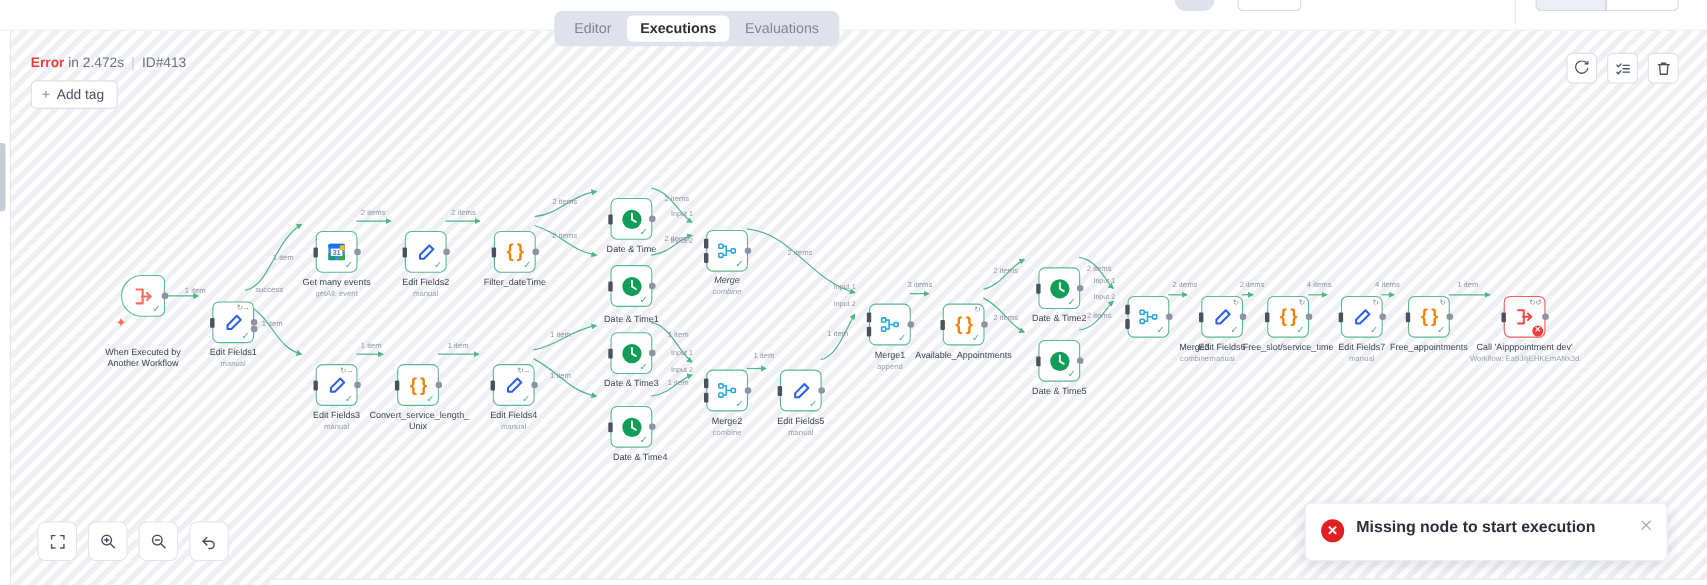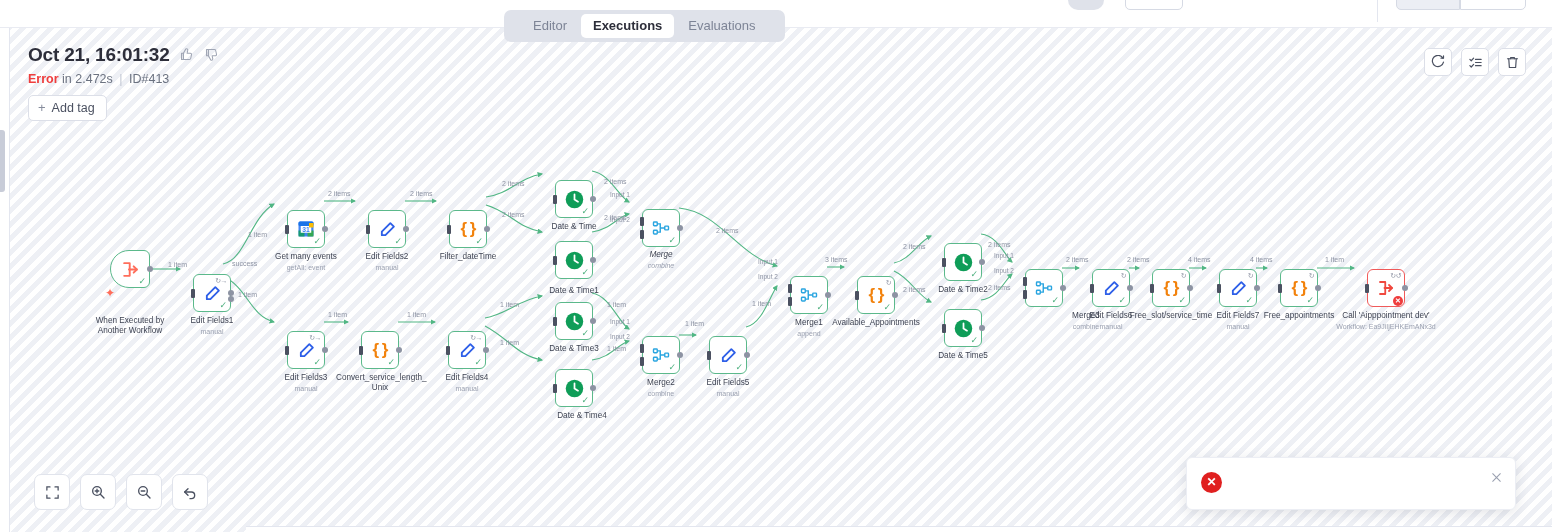--- a/index.html
+++ b/index.html
@@ -67,21 +67,21 @@
     position: absolute; top: -12px; height: 22px;
     border: 1px solid #d6dae4;
   }
 
   
   #tabbar {
     position: absolute; left: 504px; top: 10px;
     display: flex; align-items: center; gap: 2px;
     background: #dfe2ea;
     border-radius: 7px;
-    padding: 4px 17px;
+    padding: 4px 6px;
     z-index: 20;
   }
   .tab {
     font-size: 13px;
     color: #7d8496;
     padding: 4px 12px;
     border-radius: 5px;
     cursor: pointer;
     white-space: nowrap;
     line-height: 16px;
@@ -792,35 +792,20 @@
     <div class="ctrl-btn">
       <svg width="16" height="16" viewBox="0 0 24 24" fill="none" stroke="currentColor" stroke-width="2" stroke-linecap="round" stroke-linejoin="round">
         <path d="M9 7 L4 12 l5 5"></path>
           <path d="M4 12 h10 a5 5 0 0 1 0 10 h-2"></path>
       </svg>
     </div>
   </div>
 </div>
 
 <div id="exec-header">
-  <div id="exec-title-row">
-    <span id="exec-title">Oct 21, 16:01:32</span>
-    <span class="vote-icon">
-      <svg width="15" height="15" viewBox="0 0 24 24" fill="none" stroke="currentColor" stroke-width="1.7" stroke-linejoin="round">
-        <path d="M7 10 v10 H4 V10 z"></path>
-          <path d="M7 10 l4-7 a2 2 0 0 1 3 2 l-1 5 h5 a2 2 0 0 1 2 2.4 l-1.3 6 a2 2 0 0 1 -2 1.6 H7 z"></path>
-      </svg>
-    </span>
-    <span class="vote-icon">
-      <svg width="15" height="15" viewBox="0 0 24 24" fill="none" stroke="currentColor" stroke-width="1.7" stroke-linejoin="round">
-        <path d="M7 14 V4 H4 v10 z"></path>
-          <path d="M7 14 l4 7 a2 2 0 0 0 3-2 l-1-5 h5 a2 2 0 0 0 2-2.4 l-1.3-6 a2 2 0 0 0 -2-1.6 H7 z"></path>
-      </svg>
-    </span>
-  </div>
   <div id="exec-sub">
     <span id="exec-status">Error</span>
     <span>in 2.472s</span>
     <span id="exec-sep">|</span>
     <span>ID#413</span>
   </div>
   <div id="add-tag">
     <span class="plus">+</span>
     <span>Add tag</span>
   </div>
@@ -855,19 +840,20 @@
   <div class="tab">Editor</div>
   <div class="tab active">Executions</div>
   <div class="tab">Evaluations</div>
 </div>
 
 <div id="bottom-divider"></div>
 
 <div id="toast">
   <div id="toast-icon">✕</div>
   <div id="toast-body">
+    <div id="toast-title">Missing node to start execution</div>
   </div>
   <div id="toast-close">
     <svg width="13" height="13" viewBox="0 0 24 24" fill="none" stroke="currentColor" stroke-width="2" stroke-linecap="round">
       <path d="M5 5 L19 19 M19 5 L5 19"></path>
     </svg>
   </div>
 </div>
 
 </body></html>

